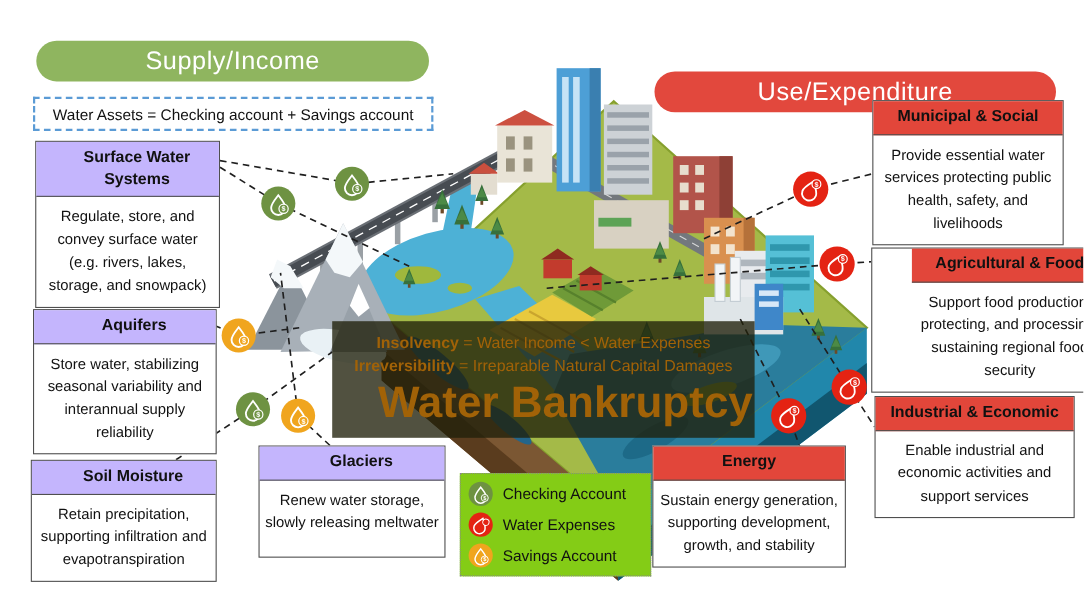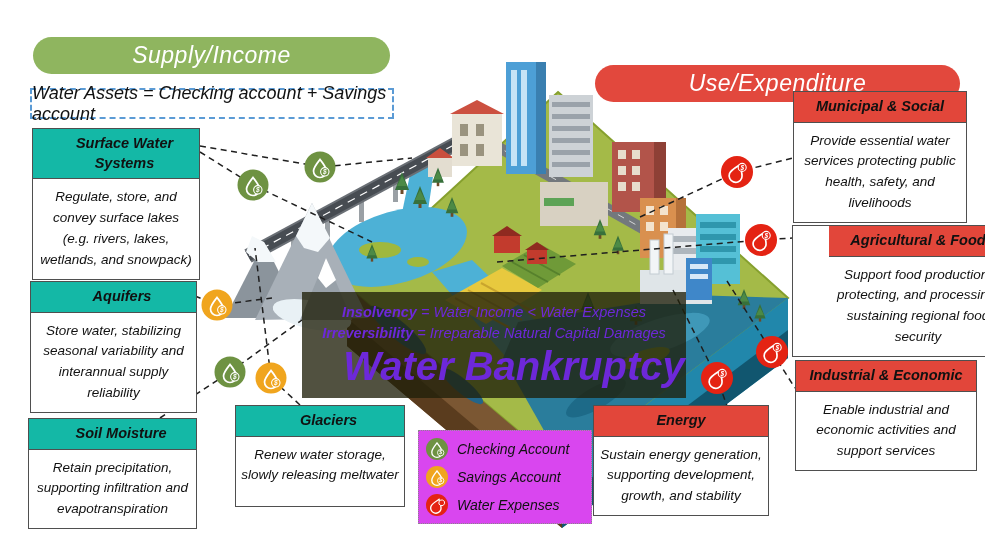--- a/index.html
+++ b/index.html
@@ -1,47 +1,47 @@
 <!DOCTYPE html>
 <html><head>
 <meta charset="utf-8">
 <style>
   html,body{margin:0;padding:0;background:#fff;font-family:"Liberation Sans",sans-serif;}
-  .canvas{position:relative;width:985px;height:537px;overflow:hidden;background:#fff;font-style:italic;}
+  .canvas{position:relative;width:985px;height:537px;overflow:hidden;background:#fff;}
   svg text{font-family:"Liberation Sans",sans-serif;}
 
   
   .pill{position:absolute;height:37px;border-radius:19px;color:#fff;font-size:23px;
         display:flex;align-items:center;justify-content:center;letter-spacing:.5px;}
   .pill-supply{left:33px;top:37px;width:357px;background:#8fb55f;}
   .pill-use{left:595px;top:37px;width:365px;background:#e2483d;margin-top:28px;}
 
   
   .assets-box{position:absolute;left:30px;top:88px;width:360px;height:27px;background:#fff;
         border:2px dashed #5b9bd5;display:flex;align-items:center;justify-content:center;
-        font-size:18px;color:#111;}
+        font-size:14px;color:#111;}
 
   
   .info-box{position:absolute;background:#fff;border:1px solid #4f4f4f;}
   .box-header{border-bottom:1px solid #4f4f4f;font-weight:bold;font-size:14.5px;color:#111;
         text-align:center;padding:5px 3px;line-height:1.35;}
-  .green .box-header{background:#14b8a6;padding-left:20px;}
+  .green .box-header{background:#c4b5fd;padding-left:20px;}
   .red .box-header{background:#e2463a;text-align:center;}
   .box-body{font-size:13.5px;color:#111;text-align:center;padding:8px 5px;line-height:1.55;}
 
   
   .overlay{position:absolute;left:302px;top:292px;width:384px;height:106px;
-        background:rgba(32,32,10,0.78);color:#6d28d9;text-align:center;
+        background:rgba(32,32,10,0.78);color:#a16207;text-align:center;
         display:flex;flex-direction:column;justify-content:center;}
   .ov-line{font-size:14.5px;line-height:1.45;}
   .ov-line b{font-weight:bold;}
   .ov-title{font-size:40px;font-weight:bold;line-height:1.08;margin-top:1px;padding-left:40px;}
 
   
-  .legend{position:absolute;left:418px;top:430px;width:160px;height:84px;background:#d946ef;
+  .legend{position:absolute;left:418px;top:430px;width:160px;height:84px;background:#84cc16;
         border:1px dotted #8a8a8a;display:flex;flex-direction:column;justify-content:space-around;
         padding:4px 6px;}
   .legend-row{display:flex;align-items:center;gap:8px;font-size:14px;color:#111;}
   .lg-icon svg{display:block;}
 
   
   .drop-green  .drop-bg,.drop-green  .drop-badge{fill:#6e9242;}
   .drop-orange .drop-bg,.drop-orange .drop-badge{fill:#f0a51e;}
   .drop-red    .drop-bg,.drop-red    .drop-badge{fill:#e42313;}
   .drop-glyph{fill:none;stroke:#fff;stroke-width:1.7;}
@@ -263,21 +263,21 @@
     </g>
   </svg>
 
   <div class="pill pill-supply">Supply/Income</div>
   <div class="pill pill-use">Use/Expenditure</div>
 
   <div class="assets-box">Water Assets = Checking account  + Savings account</div>
 
   <div class="info-box green" style="left:32px;top:128px;width:166px;">
     <div class="box-header">Surface Water Systems</div>
-    <div class="box-body">Regulate, store, and convey surface lakes (e.g. rivers, lakes, wetlands, and snowpack)</div>
+    <div class="box-body">Regulate, store, and convey surface water (e.g. rivers, lakes, storage, and snowpack)</div>
   </div>
 
   <div class="info-box green" style="left:30px;top:281px;width:165px;">
     <div class="box-header">Aquifers</div>
     <div class="box-body">Store water, stabilizing seasonal variability and interannual supply reliability</div>
   </div>
 
   <div class="info-box green" style="left:28px;top:418px;width:167px;">
     <div class="box-header">Soil Moisture</div>
     <div class="box-body">Retain precipitation, supporting infiltration and evapotranspiration</div>
@@ -327,38 +327,38 @@
             <path class="drop-glyph" d="M0,-7.5 C3.5,-3 6.5,0.5 6.5,4 A6.5,6.5 0 1 1 -6.5,4 C-6.5,0.5 -3.5,-3 0,-7.5 Z"></path>
             <circle class="drop-badge" cx="4.6" cy="4.6" r="4"></circle>
             <text class="drop-dollar" x="4.6" y="6.8">$</text>
           </g>
         </svg>
       </span>
       <span class="lg-label">Checking Account</span>
     </div>
     <div class="legend-row">
       <span class="lg-icon">
+        <svg width="24" height="24" viewBox="0 0 24 24" class="drop-red">
+          <circle class="drop-bg" cx="12" cy="12" r="11"></circle>
+          <g transform="translate(12,12) scale(0.8) rotate(20)">
+            <path class="drop-glyph" d="M0,-7.5 C3.5,-3 6.5,0.5 6.5,4 A6.5,6.5 0 1 1 -6.5,4 C-6.5,0.5 -3.5,-3 0,-7.5 Z"></path>
+            <circle class="drop-badge" cx="4.6" cy="-4.6" r="3.6"></circle>
+          </g>
+        </svg>
+      </span>
+      <span class="lg-label">Water Expenses</span>
+    </div>
+    <div class="legend-row">
+      <span class="lg-icon">
         <svg width="24" height="24" viewBox="0 0 24 24" class="drop-orange">
           <circle class="drop-bg" cx="12" cy="12" r="11"></circle>
           <g transform="translate(12,12) scale(0.8)">
             <path class="drop-glyph" d="M0,-7.5 C3.5,-3 6.5,0.5 6.5,4 A6.5,6.5 0 1 1 -6.5,4 C-6.5,0.5 -3.5,-3 0,-7.5 Z"></path>
             <circle class="drop-badge" cx="4.6" cy="4.6" r="4"></circle>
             <text class="drop-dollar" x="4.6" y="6.8">$</text>
           </g>
         </svg>
       </span>
       <span class="lg-label">Savings Account</span>
     </div>
-    <div class="legend-row">
-      <span class="lg-icon">
-        <svg width="24" height="24" viewBox="0 0 24 24" class="drop-red">
-          <circle class="drop-bg" cx="12" cy="12" r="11"></circle>
-          <g transform="translate(12,12) scale(0.8) rotate(20)">
-            <path class="drop-glyph" d="M0,-7.5 C3.5,-3 6.5,0.5 6.5,4 A6.5,6.5 0 1 1 -6.5,4 C-6.5,0.5 -3.5,-3 0,-7.5 Z"></path>
-            <circle class="drop-badge" cx="4.6" cy="-4.6" r="3.6"></circle>
-          </g>
-        </svg>
-      </span>
-      <span class="lg-label">Water Expenses</span>
-    </div>
   </div>
 
 </div>
 
 </body></html>

